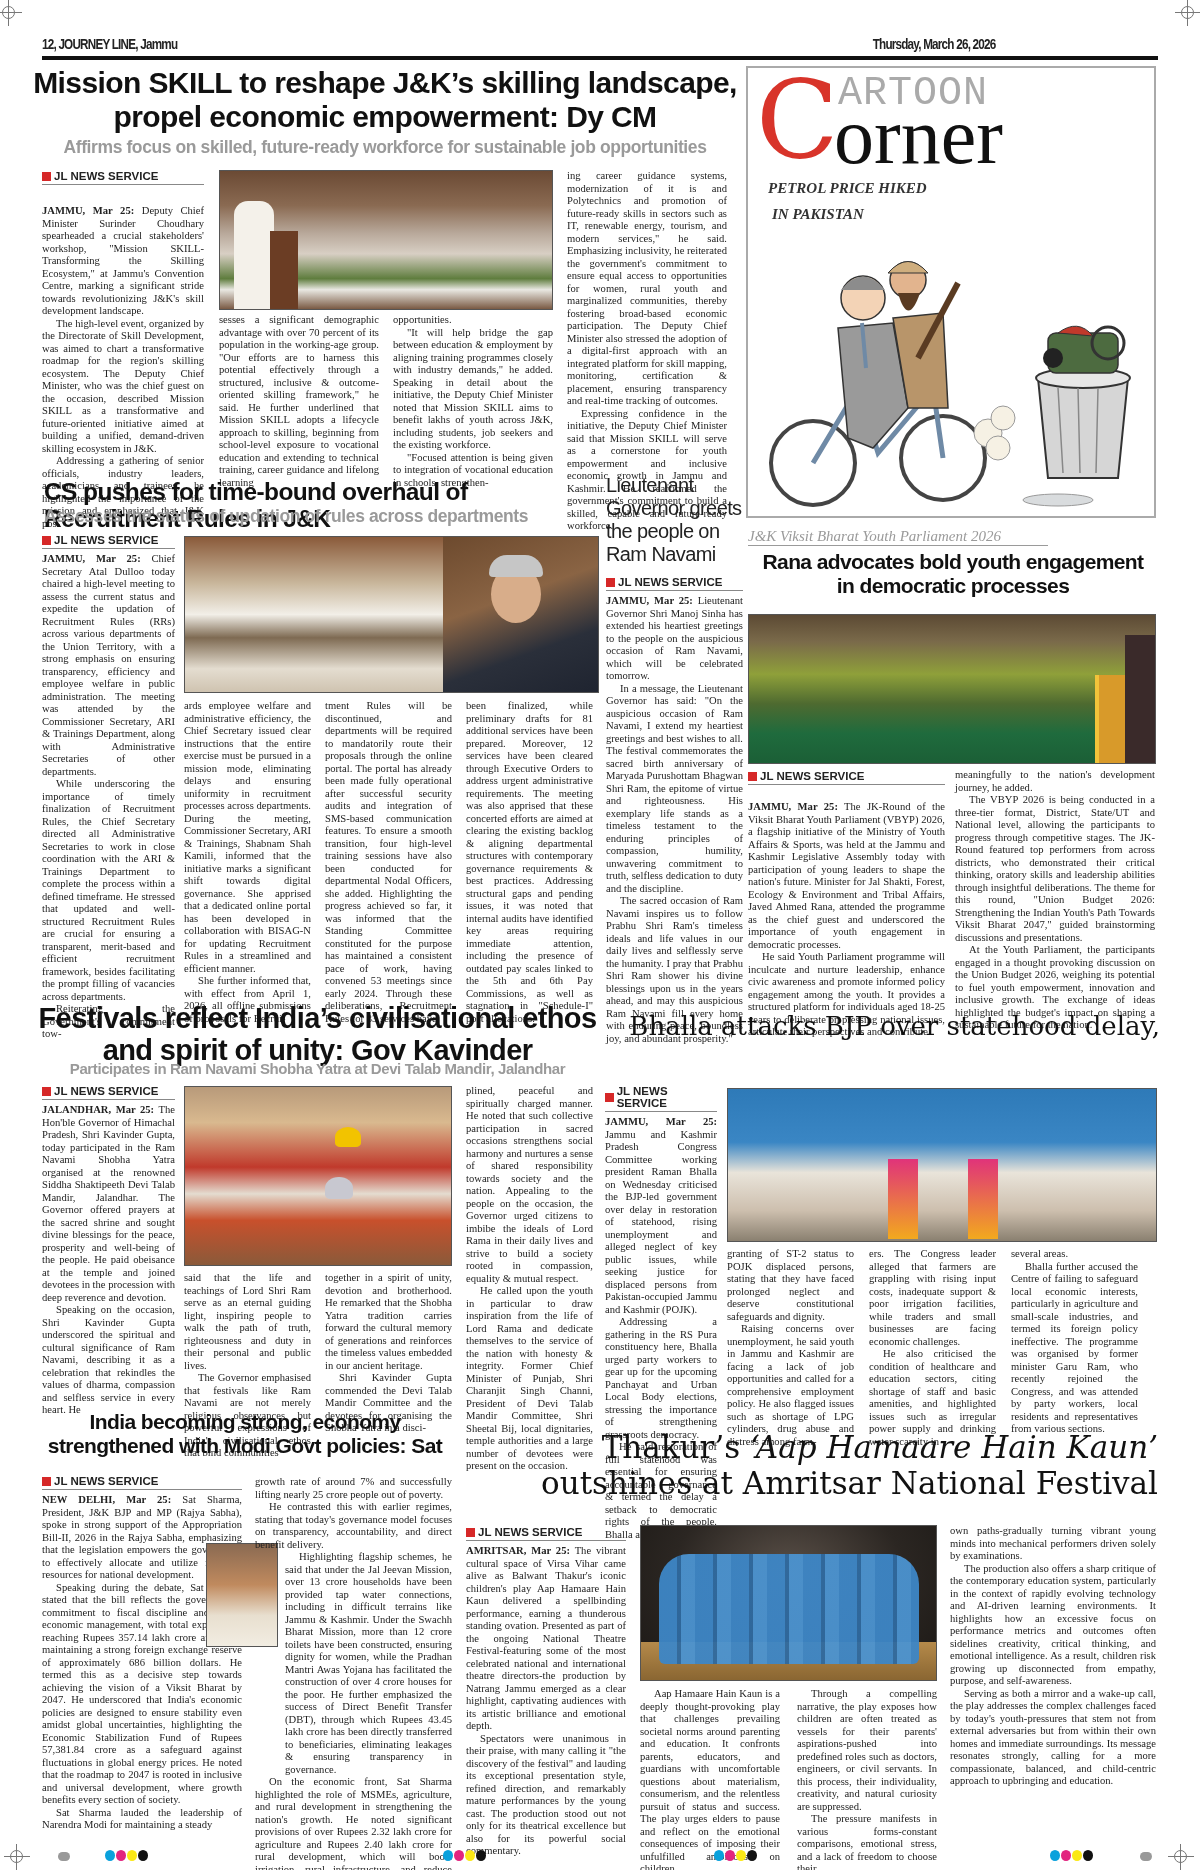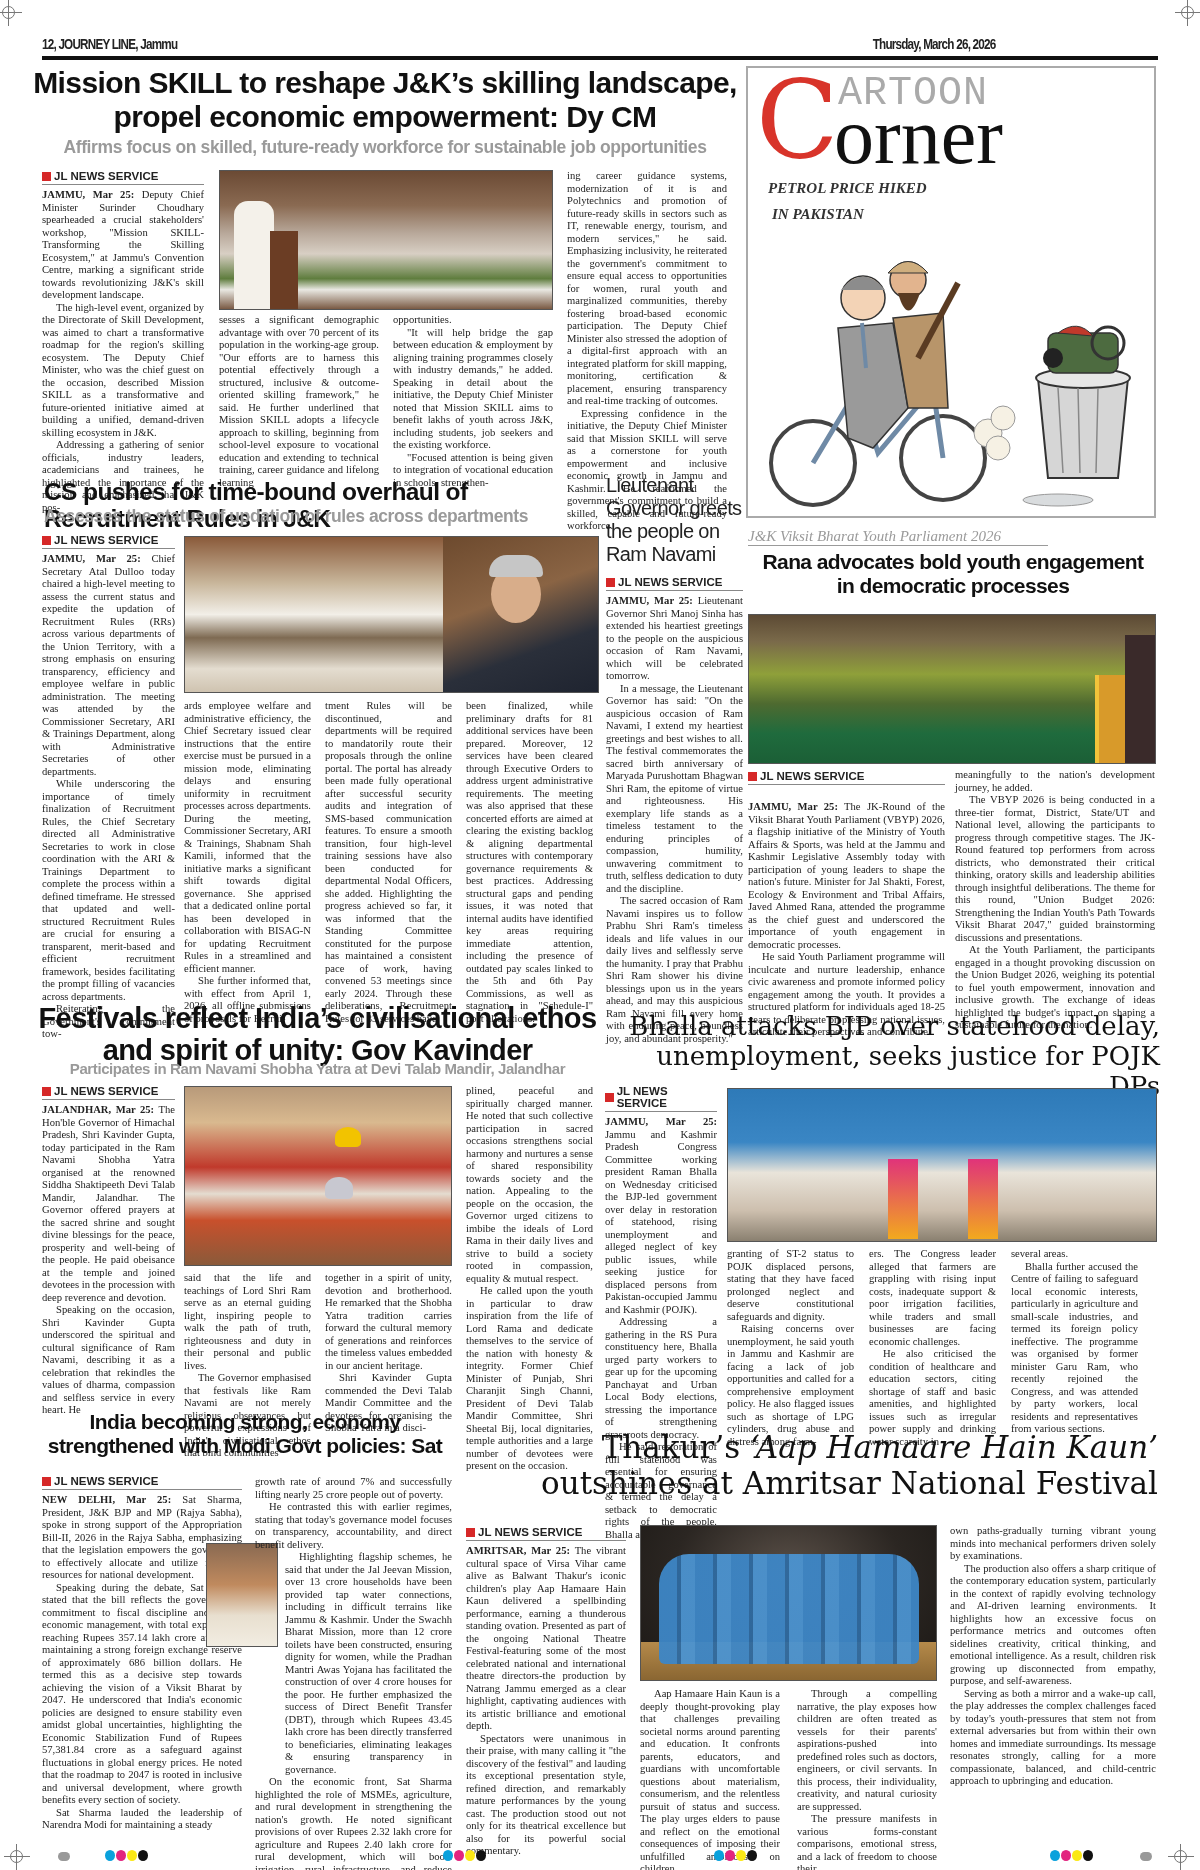--- a/index.html
+++ b/index.html
@@ -48,21 +48,21 @@
   <div>Mission SKILL to reshape J&amp;K’s skilling landscape,</div>
   <div>propel economic empowerment: Dy CM</div>
 </div>
 <div class="abs sub" style="left:30px;top:137px;width:710px;font-size:17.5px">Affirms focus on skilled, future-ready workforce for sustainable job opportunities</div>
 
 <div class="abs" style="left:42px;top:170px;width:162px">
   <div class="byline">
       <span class="sq"></span>
       <span>JL NEWS SERVICE</span>
     </div>
-  <div class="body" style="margin-top:4px">
+  <div class="body" style="margin-top:20px">
     <p class="first"><b>JAMMU, Mar 25:</b> <span>Deputy Chief Minister Surinder Choudhary spearheaded a crucial stakeholders' workshop, "Mission SKILL- Transforming the Skilling Ecosystem," at Jammu's Convention Centre, marking a significant stride towards revolutionizing J&amp;K's skill development landscape.</span></p>
     <p>The high-level event, organized by the Directorate of Skill Development, was aimed to chart a transformative roadmap for the region's skilling ecosystem. The Deputy Chief Minister, who was the chief guest on the occasion, described Mission SKILL as a transformative and future-oriented initiative aimed at building a unified, demand-driven skilling ecosystem in J&amp;K.</p>
     <p>Addressing a gathering of senior officials, industry leaders, academicians and trainees, he highlighted the importance of the mission and emphasized that J&amp;K pos-</p>
   </div>
 </div>
 <div class="abs photo" style="left:219px;top:170px;width:334px;height:140px;background:linear-gradient(180deg,#6b4a34 0%,#8a6a52 25%,#b8a89a 45%,#d8cfc4 60%,#5f7d3e 78%,#e9e8e2 86%,#7a5a44 100%)">
   <div style="position:absolute;left:14px;top:30px;width:40px;height:110px;background:#f4f1ea;border-radius:14px 14px 0 0"></div>
   <div style="position:absolute;left:50px;top:60px;width:28px;height:80px;background:#6b3d24"></div>
 </div>
 <div class="abs body" style="left:219px;top:314px;width:160px">
@@ -221,21 +221,20 @@
   <p class="first">together in a spirit of unity, devotion and brotherhood. He remarked that the Shobha Yatra tradition carries forward the cultural memory of generations and reinforces the timeless values embedded in our ancient heritage.</p>
   <p>Shri Kavinder Gupta commended the Devi Talab Mandir Committee and the devotees for organising the Shobha Yatra in a disci-</p>
 </div>
 <div class="abs body" style="left:466px;top:1085px;width:127px">
   <p class="first">plined, peaceful and spiritually charged manner. He noted that such collective participation in sacred occasions strengthens social harmony and nurtures a sense of shared responsibility towards society and the nation. Appealing to the people on the occasion, the Governor urged citizens to imbibe the ideals of Lord Rama in their daily lives and strive to build a society rooted in compassion, equality &amp; mutual respect.</p>
   <p>He called upon the youth in particular to draw inspiration from the life of Lord Rama and dedicate themselves to the service of the nation with honesty &amp; integrity. Former Chief Minister of Punjab, Shri Charanjit Singh Channi, President of Devi Talab Mandir Committee, Shri Sheetal Bij, local dignitaries, temple authorities and a large number of devotees were present on the occasion.</p>
 </div>
 
 <div class="abs serifhl" style="left:605px;top:1012px;width:555px;font-size:26px">
   <div>Bhalla attacks BJP over statehood delay,</div>
-  <div>unemployment, seeks justice for POJK DPs</div>
 </div>
 <div class="abs" style="left:605px;top:1085px;width:112px">
   <div class="byline">
       <span class="sq"></span>
       <span>JL NEWS SERVICE</span>
     </div>
   <div class="body" style="margin-top:4px">
     <p class="first"><b>JAMMU, Mar 25:</b> <span>Jammu and Kashmir Pradesh Congress Committee working president Raman Bhalla on Wednesday criticised the BJP-led government over delay in restoration of statehood, rising unemployment and alleged neglect of key public issues, while seeking justice for displaced persons from Pakistan-occupied Jammu and Kashmir (POJK).</span></p>
     <p>Addressing a gathering in the RS Pura constituency here, Bhalla urged party workers to gear up for the upcoming Panchayat and Urban Local Body elections, stressing the importance of strengthening grassroots democracy.</p>
     <p>He said restoration of full statehood was essential for ensuring accountable governance &amp; termed the delay a setback to democratic rights of the people. Bhalla also demanded</p>

